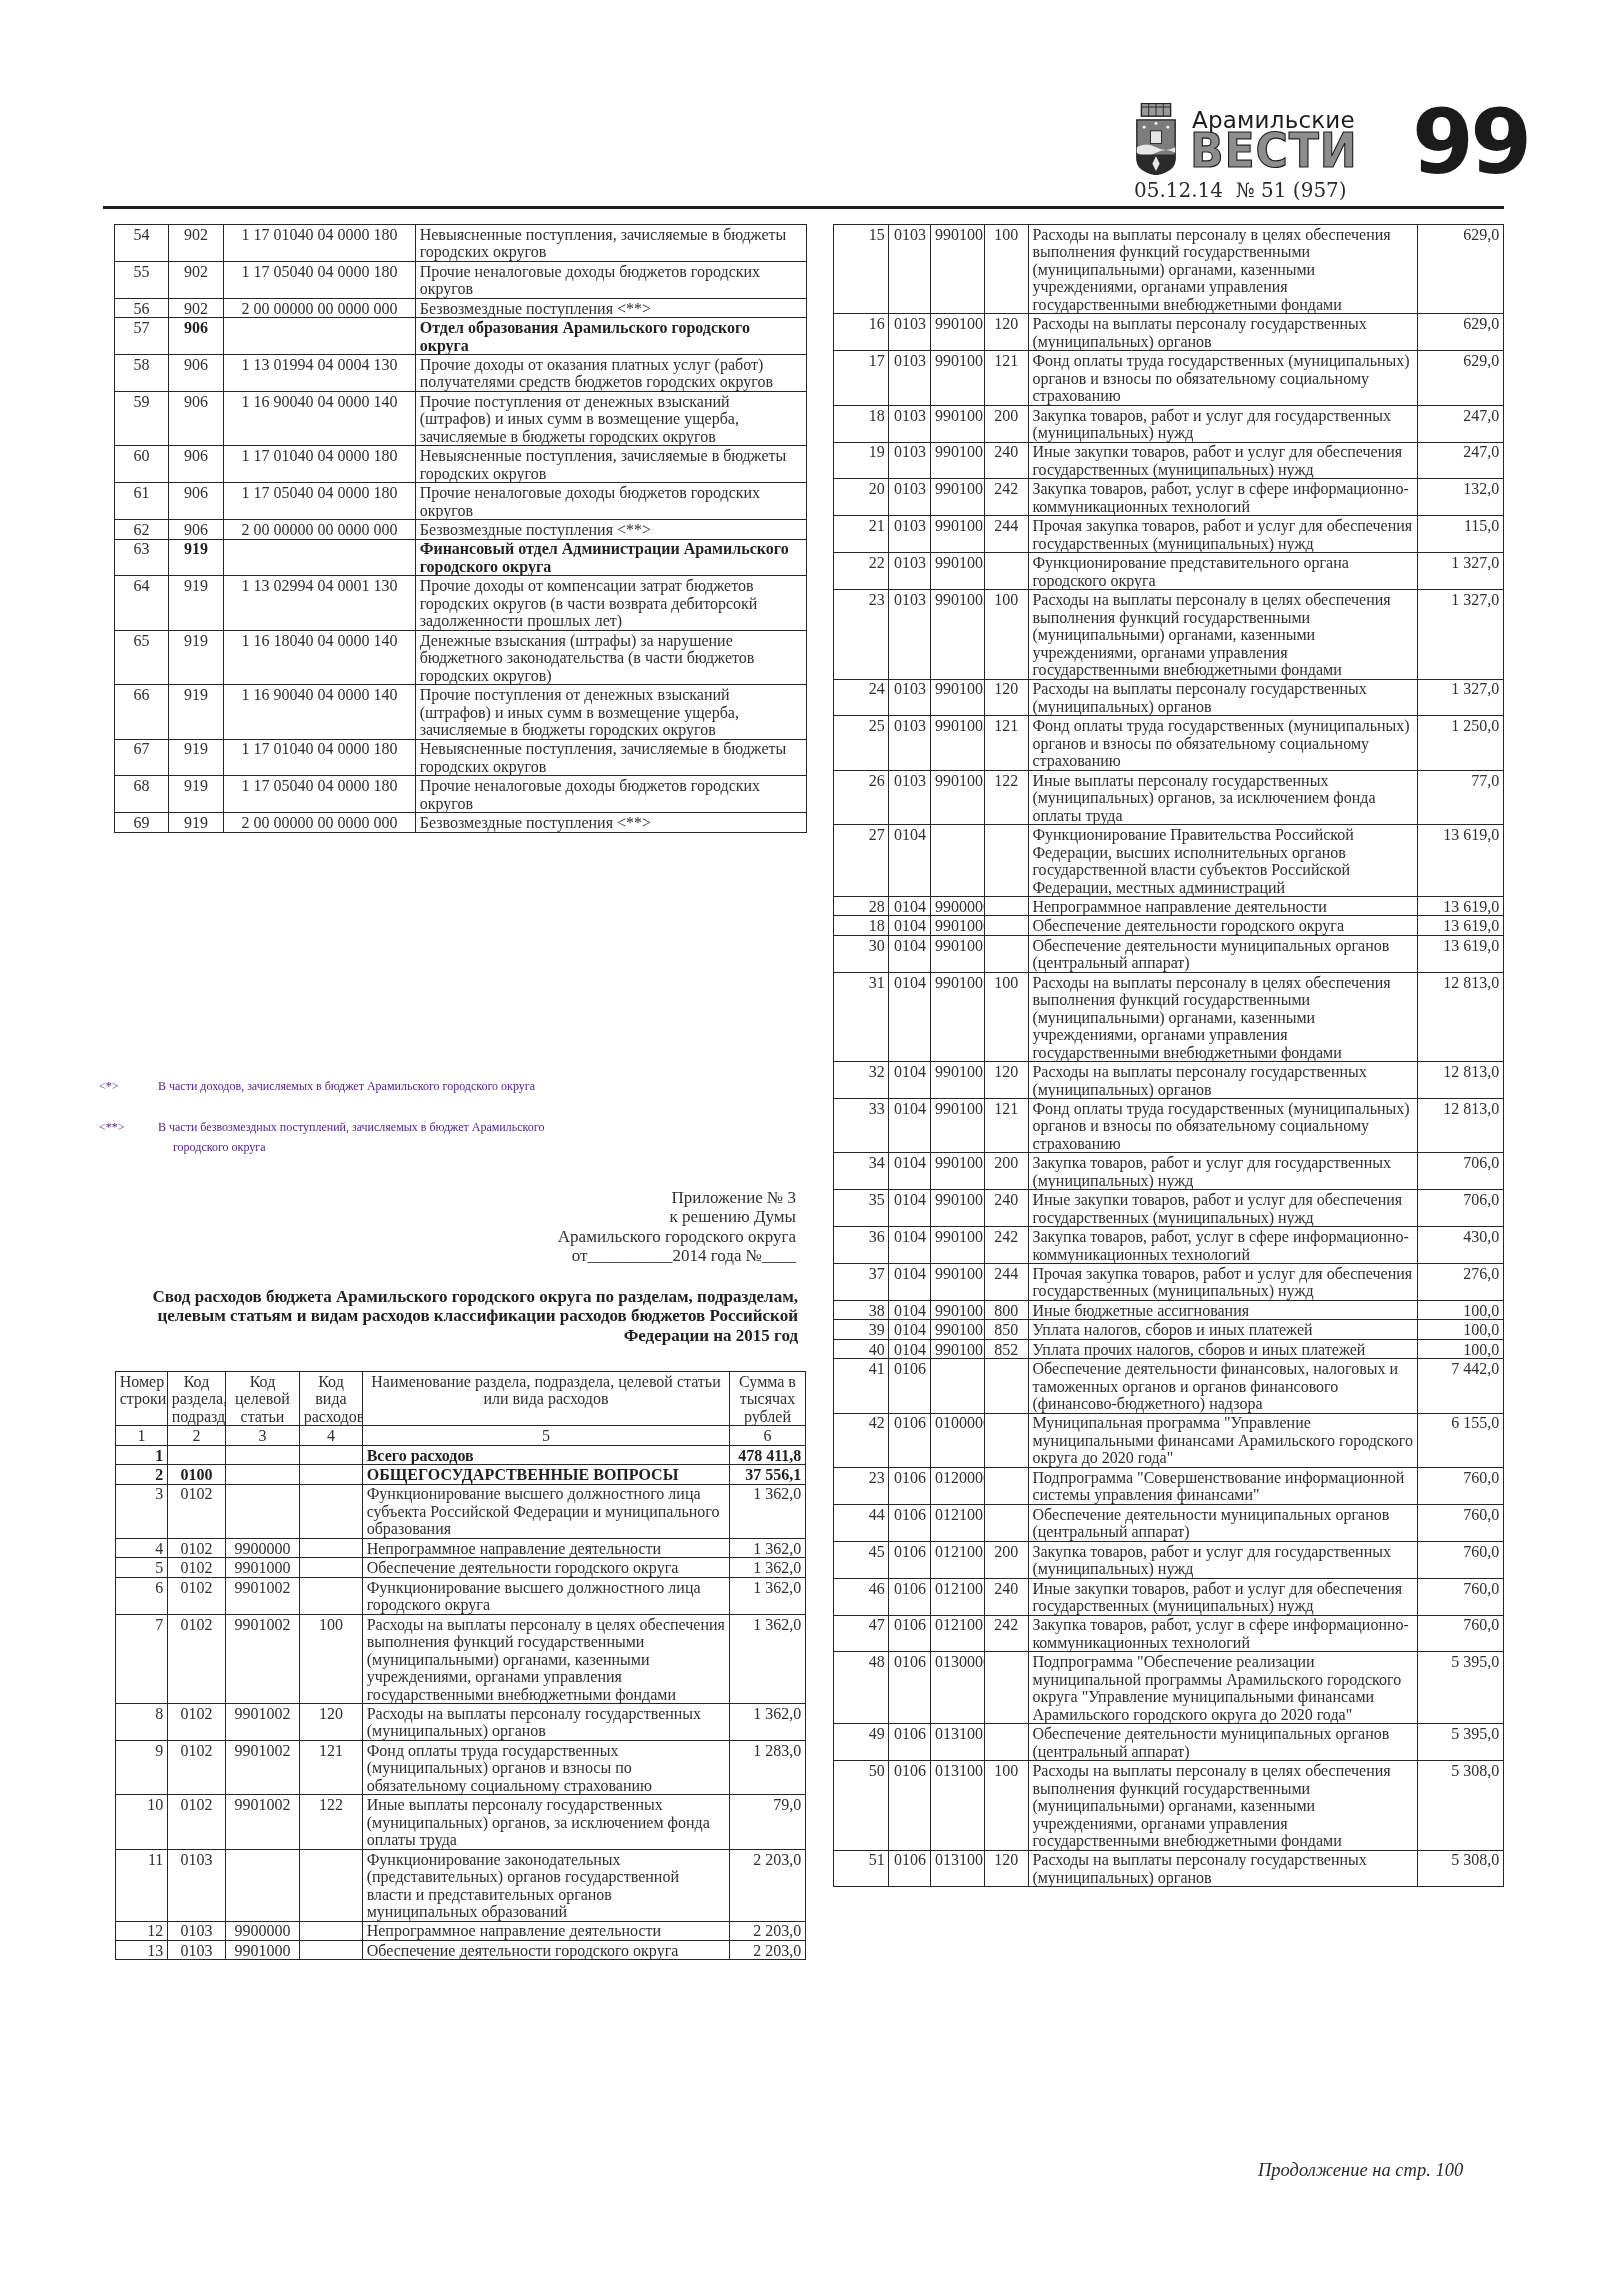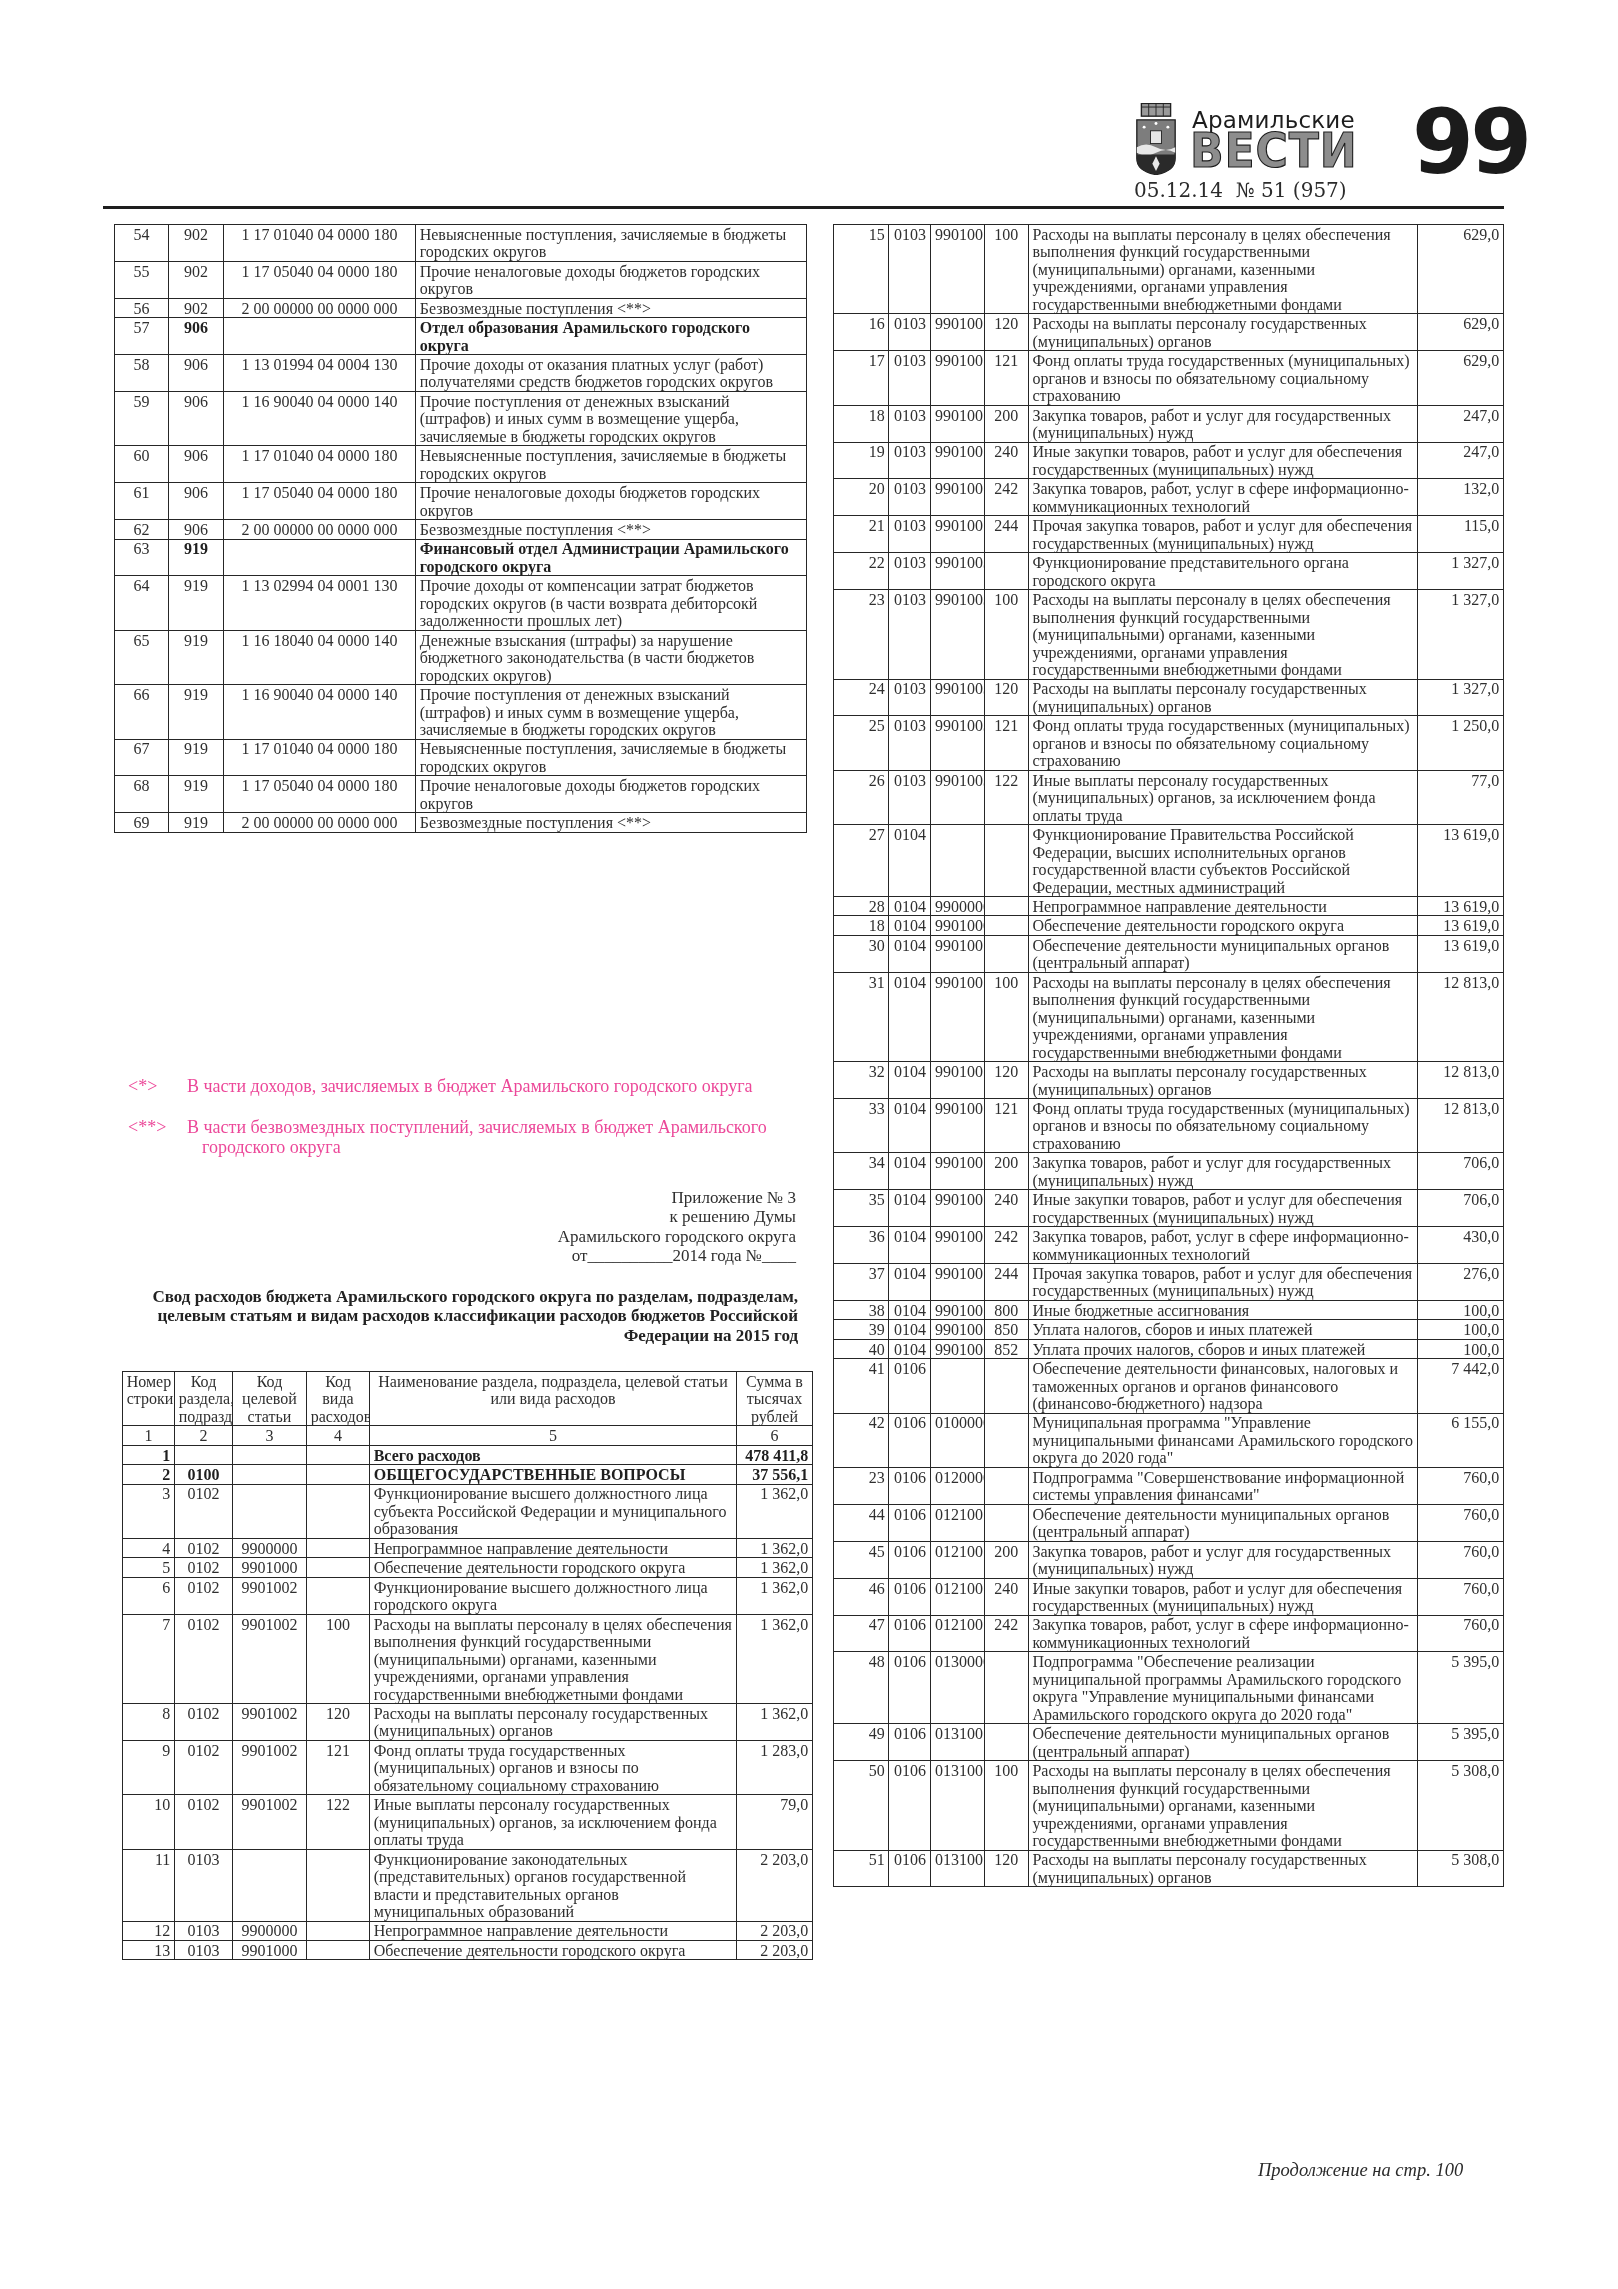--- a/index.html
+++ b/index.html
@@ -38,25 +38,25 @@
   table.grid td, table.grid th {
     border: 1.8px solid #262626; vertical-align: top; padding: 0.9px 3.7px 0 3.7px;
     font-weight: normal; overflow: hidden;
   }
   table.grid .c { text-align: center; }
   table.grid .r { text-align: right; }
   table.grid .b { font-weight: bold; color: #1f1f1f; }
   table.grid td.desc { text-align: left; }
 
   #income-table { left: 114px; top: 224px; width: 692px; }
-  #expense-table { left: 122px; top: 1371px; width: 689px; }
+  #expense-table { left: 115px; top: 1371px; width: 689px; }
   #expense-table-cont { left: 833px; top: 224px; width: 671px; }
 
   
-  .footnote { position: absolute; left: 128px; font-size: 18px; line-height: 20px; color: #ec4899; width: 701px; }
+  .footnote { position: absolute; left: 99px; font-size: 12px; line-height: 20px; color: #4c1d95; width: 701px; }
   .footnote .mark { display: inline-block; width: 59px; }
   .footnote .cont { display: block; padding-left: 74px; }
   .appendix {
     position: absolute; left: 406px; top: 1188px; width: 390px; text-align: right;
     font-size: 17px; line-height: 19.4px; color: #2f2f2f;
   }
   .section-title {
     position: absolute; left: 120px; top: 1287px; width: 678px; text-align: right;
     font-weight: bold; font-size: 17px; line-height: 19.4px; color: #222;
   }

